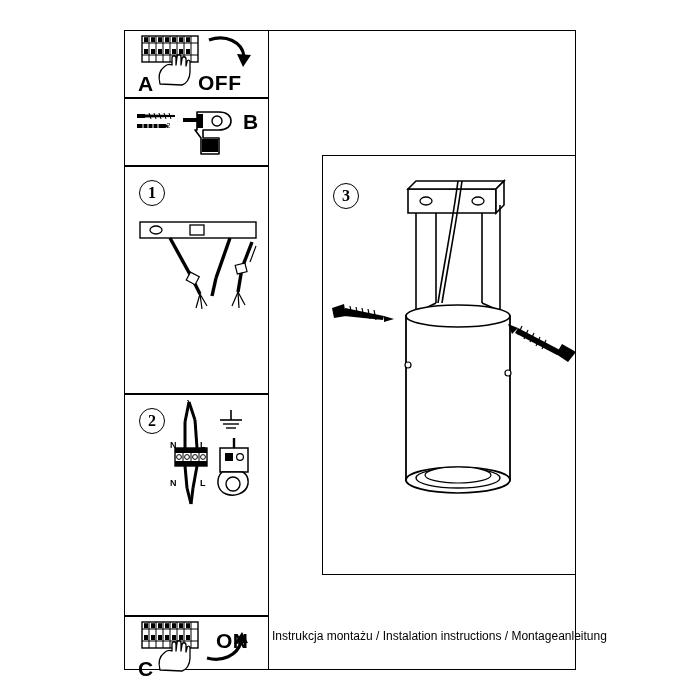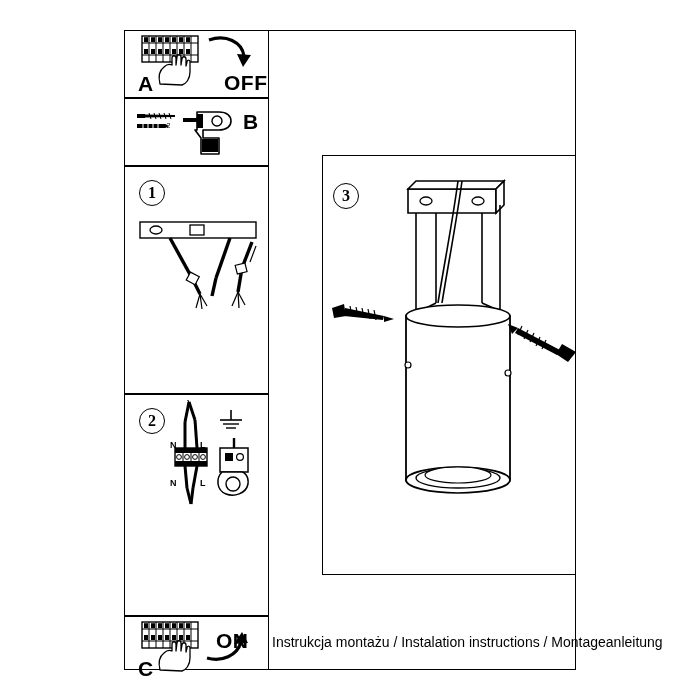--- a/index.html
+++ b/index.html
@@ -69,40 +69,39 @@
     font-size: 9px;
     font-family: "Liberation Sans", sans-serif;
   }
 
   
   #footer-text {
     position: absolute;
     left: 272px;
     top: 630px;
     width: 300px;
-    font-size: 14px;
+    font-size: 12px;
     line-height: 12px;
     font-family: "Liberation Sans", sans-serif;
-    margin-top: 6px;
   }
   #footer-text div { white-space: nowrap; }
 
   svg { display: block; }
   .sv { position: absolute; }
 </style>
 </head>
 <body>
 
 <div id="sheet">
 
   <div id="outer-border" class="frame"></div>
 
   <div id="panel-a" class="frame"></div>
   <div class="big-label" style="left:138px; top:72px;">A</div>
-  <div class="big-label" style="left:224px; top:71px;">OFF</div>
+  <div class="big-label" style="left:198px; top:71px;">OFF</div>
 
   <svg class="sv" style="left:140px; top:34px;" width="70" height="52" viewBox="0 0 70 52">
     <rect x="2" y="2" width="56" height="26" fill="#ffffff" stroke="#000" stroke-width="1.4"></rect>
     <g stroke="#000" stroke-width="1">
       <line x1="2" y1="9" x2="58" y2="9"></line>
       <line x1="2" y1="21" x2="58" y2="21"></line>
       <line x1="9" y1="2" x2="9" y2="28"></line>
       <line x1="16" y1="2" x2="16" y2="28"></line>
       <line x1="23" y1="2" x2="23" y2="28"></line>
       <line x1="30" y1="2" x2="30" y2="28"></line>

